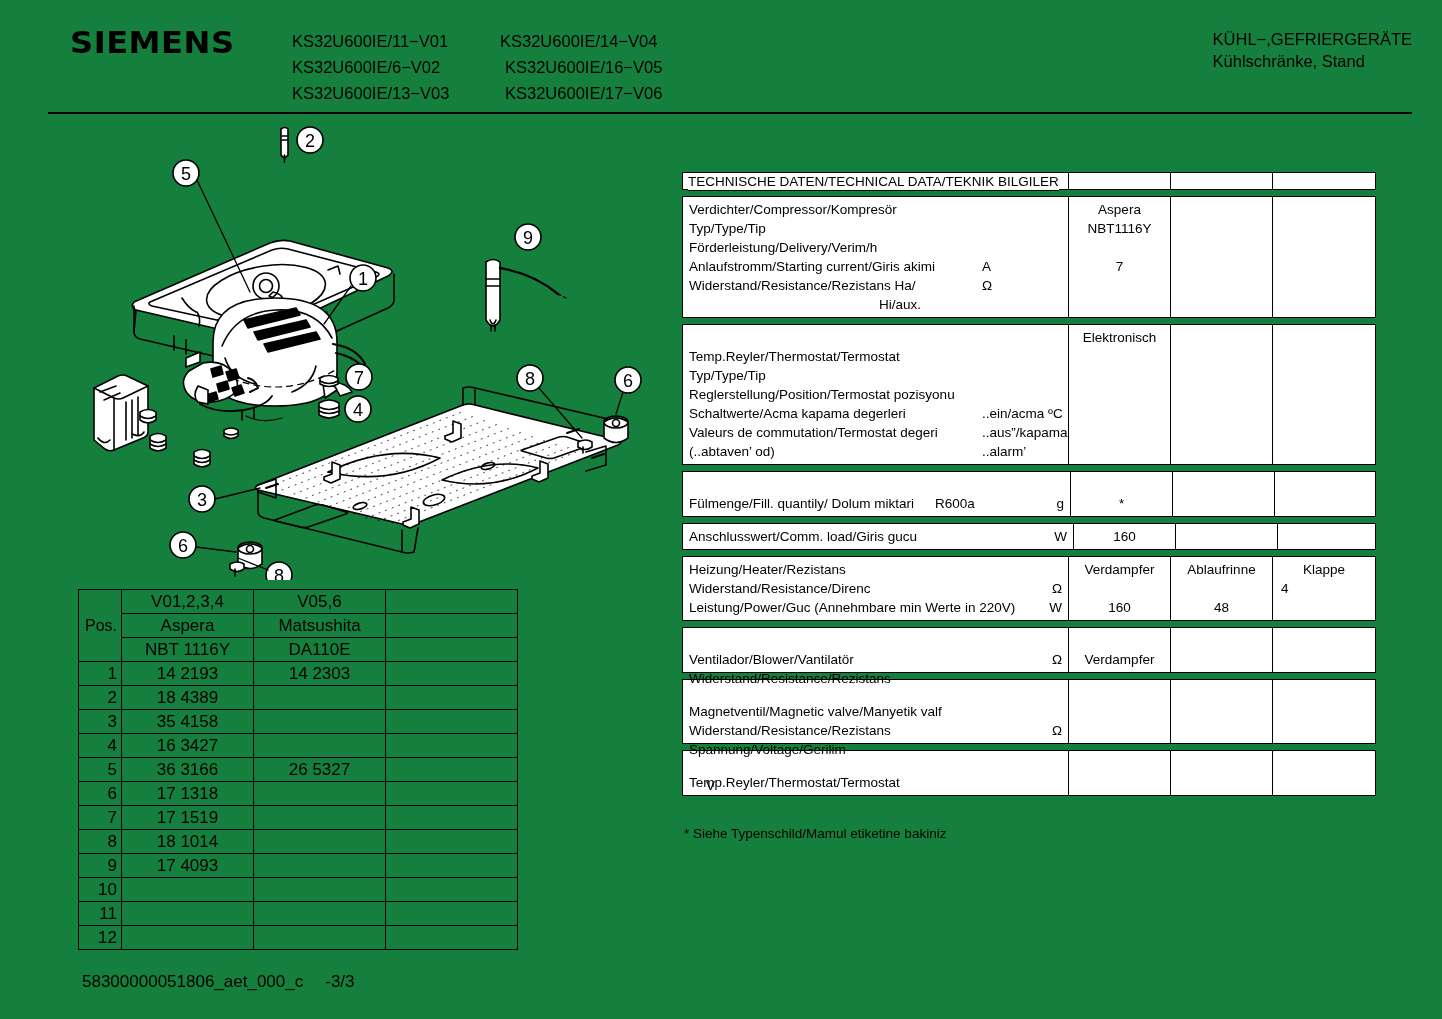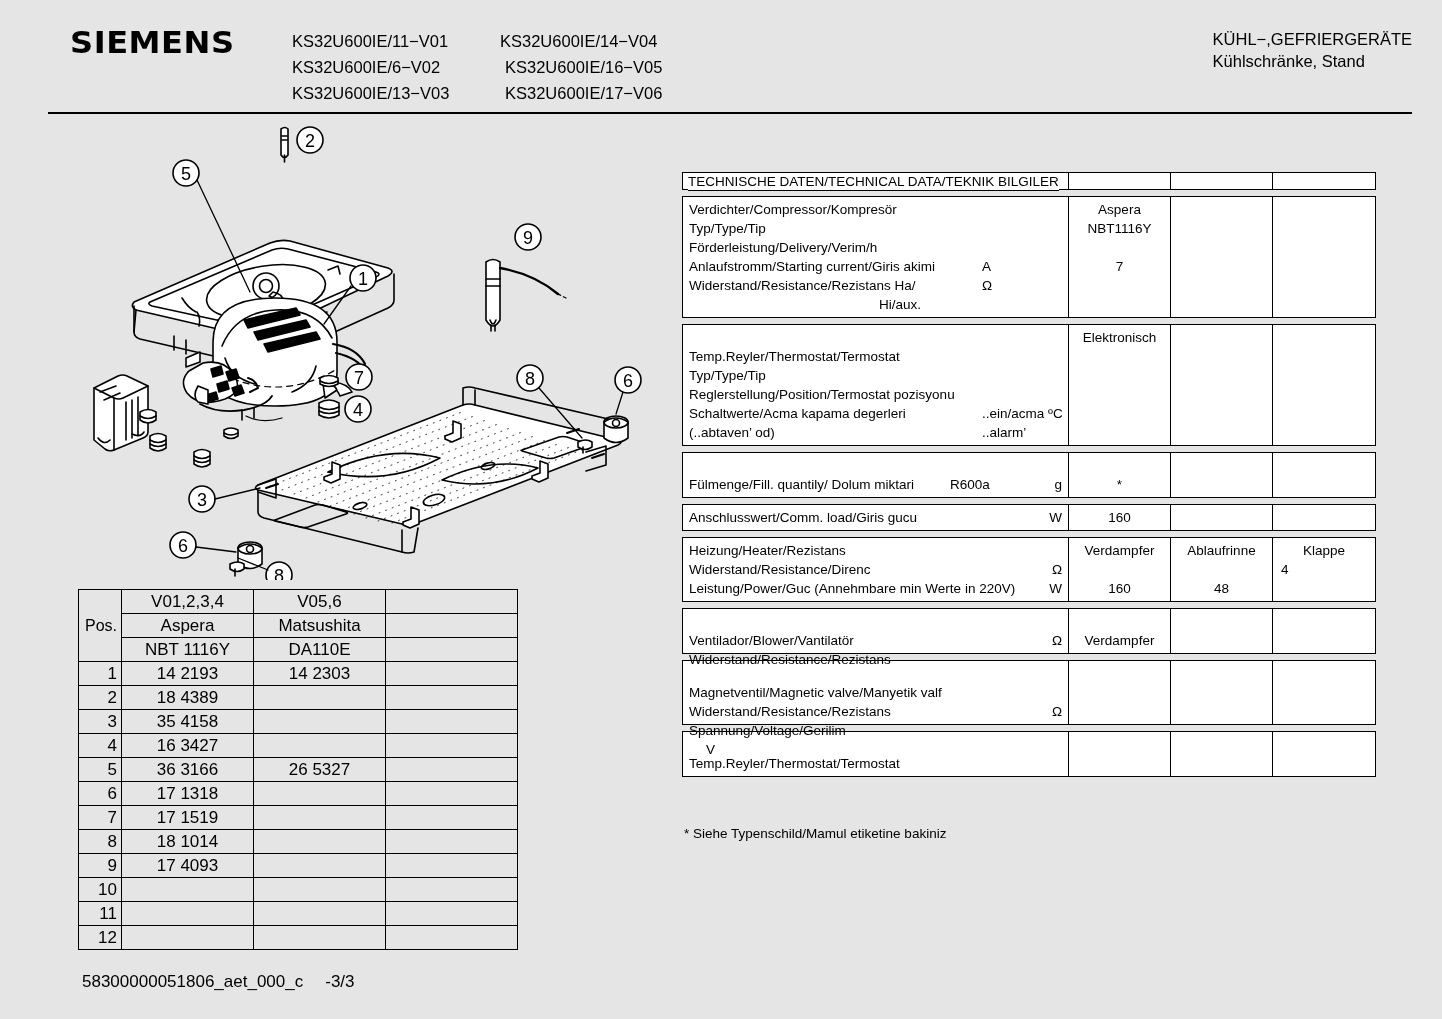--- a/index.html
+++ b/index.html
@@ -8,21 +8,21 @@
     background: #ffffff;
   }
   body {
     font-family: "Liberation Sans", sans-serif;
     color: #000000;
   }
   #page {
     position: relative;
     width: 1442px;
     height: 1019px;
-    background: #e5e5e5;
+    background: #15803d;
     overflow: hidden;
   }
 
   
   #brand {
     position: absolute;
     left: 70px;
     top: 25px;
     font-family: "DejaVu Sans", sans-serif;
     font-weight: bold;
@@ -127,20 +127,21 @@
     box-sizing: border-box;
     border-right: 1.6px solid #000;
     text-align: center;
     padding: 3px 2px;
   }
   .tcol:last-child { border-right: none; flex: 0 0 102px; }
   .lrow {
     display: flex;
     line-height: 19px;
     white-space: nowrap;
+    gap: 17px;
   }
   .lrow .ltxt { flex: 1 1 auto; }
   .lrow .lunit {
     flex: 0 0 auto;
     width: 86px;
     text-align: left;
     padding-left: 4px;
   }
   .lrow .lunit2 {
     flex: 0 0 auto;
@@ -603,20 +604,24 @@
           </div>
         <div class="lrow">
             <span class="ltxt">Reglerstellung/Position/Termostat  pozisyonu</span>
             <span class="lunit"></span>
           </div>
         <div class="lrow">
             <span class="ltxt">Schaltwerte/Acma kapama degerleri</span>
             <span class="lunit">..ein/acma ºC</span>
           </div>
         <div class="lrow">
+            <span class="ltxt">Valeurs de commutation/Termostat degeri</span>
+            <span class="lunit">..aus”/kapama</span>
+          </div>
+        <div class="lrow">
             <span class="ltxt">(..abtaven’ od)</span>
             <span class="lunit">..alarm’</span>
           </div>
       </div>
       <div class="tcol">
         <div class="cval">Elektronisch</div>
       </div>
       <div class="tcol"></div>
       <div class="tcol"></div>
     </div>

